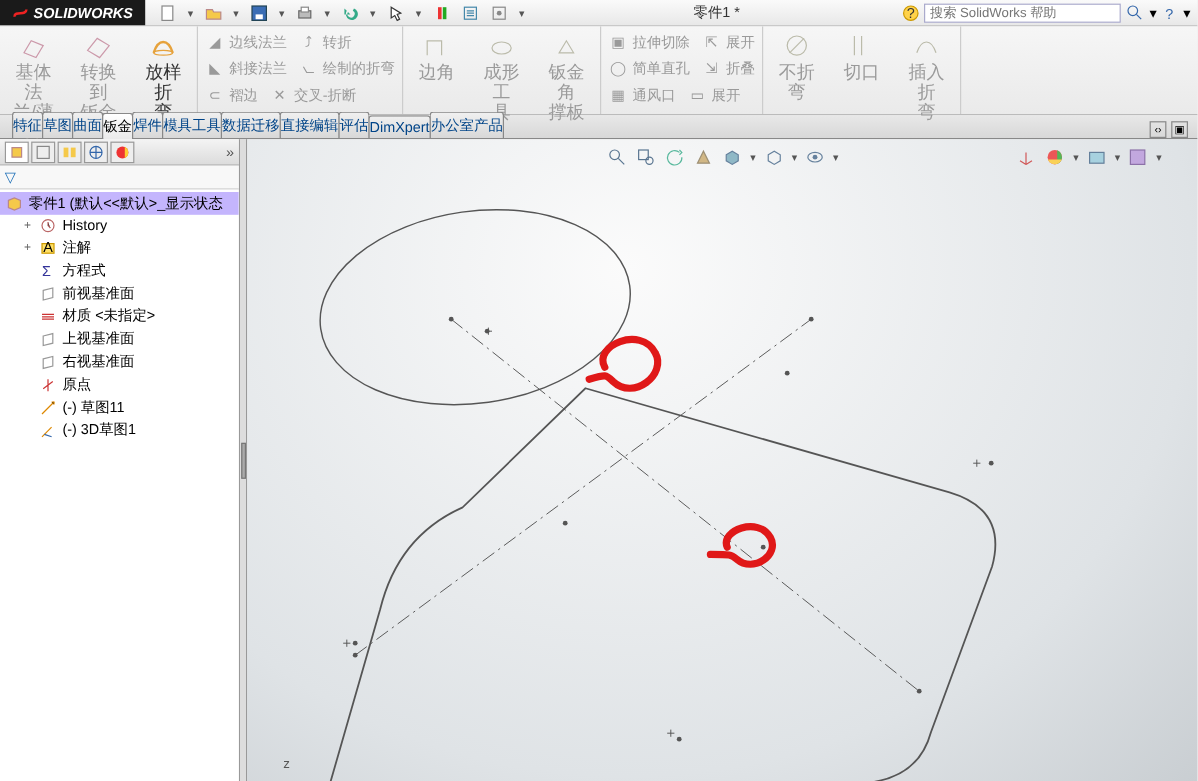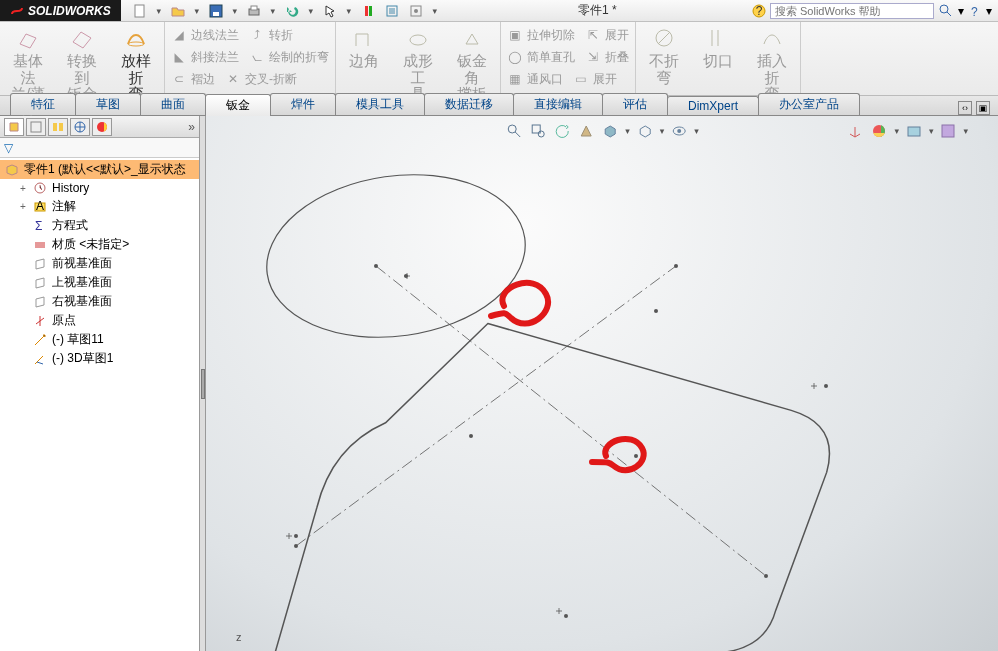--- a/index.html
+++ b/index.html
@@ -21,38 +21,38 @@
 .bigbtn { width:44px; text-align:center; color:#333; cursor:pointer; }
 .bigbtn.dis { color:#9a9a9a; }
 .bigbtn .ic { width:26px; height:26px; margin:0 auto 2px; display:flex; align-items:center; justify-content:center; }
 .bigbtn .lb { line-height:1.1; font-size:15px; }
 .row { display:flex; gap:10px; }
 .stack { display:flex; flex-direction:column; gap:2px; }
 .smbtn { display:flex; align-items:center; gap:4px; color:#9a9a9a; cursor:pointer; font-size:11px; height:20px; }
 .smbtn .sic { width:16px; height:16px; display:flex; align-items:center; justify-content:center; }
 
 .tabs { height:20px; background: linear-gradient(#e8e8e8,#d8d8d8); display:flex; align-items:flex-end; border-bottom:1px solid #888; padding-left:10px; }
-.tab { padding:2px 20px; border:1px solid #888; border-bottom:none; background:linear-gradient(#f0f0f0,#d8d8d8); color:#004488; margin-right:-1px; cursor:pointer; font-size:12px; border-radius:3px 3px 0 0; }
+.tab { padding:2px 0; border:1px solid #888; border-bottom:none; background:linear-gradient(#f0f0f0,#d8d8d8); color:#004488; margin-right:-1px; cursor:pointer; font-size:12px; border-radius:3px 3px 0 0; }
 .tab.active { background:linear-gradient(#fff,#eaeaea); color:#000; position:relative; top:1px; }
 .tabs .right { margin-left:auto; padding-right:8px; display:flex; gap:4px; }
 .tabs .right .sq { width:14px; height:14px; border:1px solid #888; font-size:9px; display:flex; align-items:center; justify-content:center; }
 
 .workspace { display:flex; height: calc(651px - 22px - 74px - 20px); }
 .leftpanel { width:200px; background:#eee; border-right:1px solid #999; display:flex; flex-direction:column; }
 .panel-tabs { height:22px; background:linear-gradient(#f4f4f4,#dcdcdc); display:flex; align-items:center; gap:2px; padding:0 4px; border-bottom:1px solid #aaa; }
 .ptab { width:20px; height:18px; border:1px solid #999; background:#eee; display:flex; align-items:center; justify-content:center; cursor:pointer; }
 .ptab.active { background:#fff; }
 .panel-tabs .chev { margin-left:auto; color:#555; cursor:pointer; }
 .filter { height:20px; background:#f8f8f8; border-bottom:1px solid #ccc; display:flex; align-items:center; padding:0 4px; }
 .filter .fic { color:#1a6db5; }
 .tree { flex:1; background:#fff; overflow:auto; padding:2px 0; }
 .tree .node { display:flex; align-items:center; gap:4px; padding:1px 4px; color:#000; font-size:12px; white-space:nowrap; cursor:pointer; }
 .tree .node .exp { width:10px; text-align:center; color:#666; font-size:10px; }
 .tree .node .nic { width:16px; height:16px; display:flex; align-items:center; justify-content:center; }
-.tree .root { background:#fdba74; font-weight:normal; }
+.tree .root { background:#c4b5fd; font-weight:normal; }
 .tree .indent1 { padding-left:18px; }
 
 .handle { width:6px; background:#ddd; border-right:1px solid #999; display:flex; align-items:center; justify-content:center; }
 .handle .grip { width:4px; height:30px; background:#aaa; border:1px solid #777; }
 
 .viewport { flex:1; position:relative; background: radial-gradient(ellipse at 40% 20%, #fbfbfb 0%, #dfe3e6 70%, #c9ced2 100%); }
 .view-toolbar { position:absolute; top:6px; left:50%; transform:translateX(-50%); display:flex; gap:6px; align-items:center; }
 .vtbtn { width:18px; height:18px; display:flex; align-items:center; justify-content:center; cursor:pointer; opacity:0.8; }
 .view-toolbar2 { position:absolute; top:6px; right:30px; display:flex; gap:6px; align-items:center; }
 
@@ -395,33 +395,33 @@
             <svg width="14" height="14">
               <text x="2" y="11" font-size="11" fill="#339">Σ</text>
             </svg>
           </span>
           <span>方程式</span>
         </div>
       <div class="node indent1">
           <span class="exp"></span>
           <span class="nic">
             <svg width="14" height="14">
+              <path d="M3 4l8-2v8l-8 2z" fill="none" stroke="#999"></path>
+            </svg>
+          </span>
+          <span>前视基准面</span>
+        </div>
+      <div class="node indent1">
+          <span class="exp"></span>
+          <span class="nic">
+            <svg width="14" height="14">
               <path d="M2 5h10M2 7h10M2 9h10" stroke="#c33"></path>
             </svg>
           </span>
           <span>材质 &lt;未指定&gt;</span>
-        </div>
-      <div class="node indent1">
-          <span class="exp"></span>
-          <span class="nic">
-            <svg width="14" height="14">
-              <path d="M3 4l8-2v8l-8 2z" fill="none" stroke="#999"></path>
-            </svg>
-          </span>
-          <span>前视基准面</span>
         </div>
       <div class="node indent1">
           <span class="exp"></span>
           <span class="nic">
             <svg width="14" height="14">
               <path d="M3 4l8-2v8l-8 2z" fill="none" stroke="#999"></path>
             </svg>
           </span>
           <span>上视基准面</span>
         </div>

